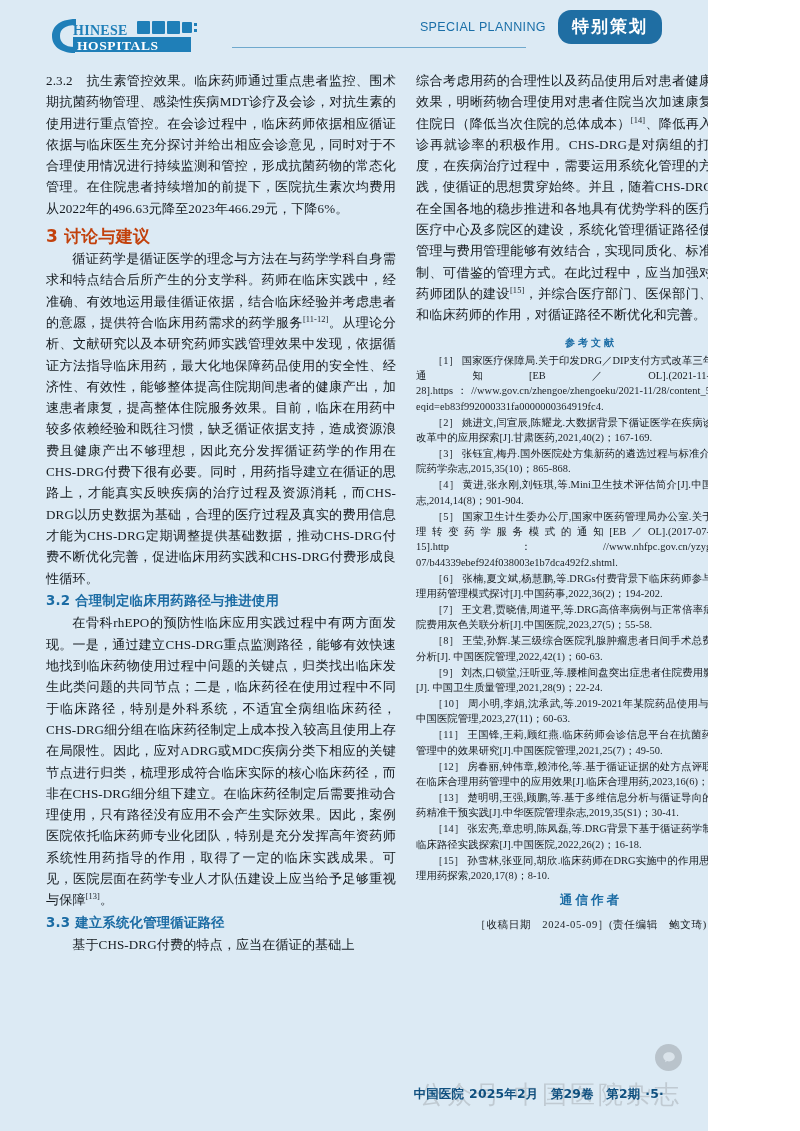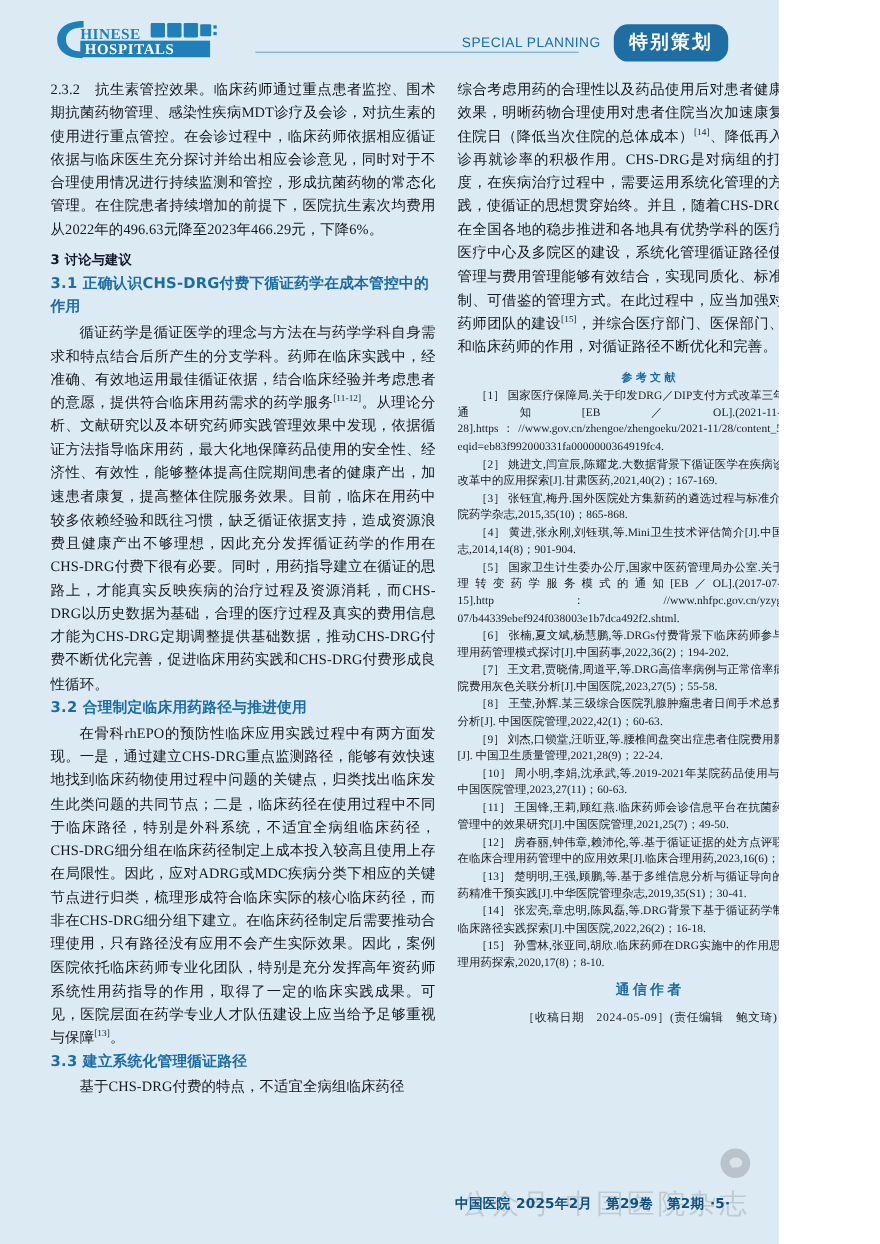--- a/index.html
+++ b/index.html
@@ -33,21 +33,21 @@
     left: 48px;
     top: 14px;
     width: 182px;
     height: 44px;
   }
   .logo-svg { display: block; }
 
   .header-right {
     position: absolute;
     right: 46px;
-    top: 22px;
+    top: 10px;
     display: flex;
     align-items: center;
     gap: 12px;
   }
   .special-planning-en {
     font-family: "Liberation Sans", sans-serif;
     font-size: 12.5px;
     letter-spacing: 0.4px;
     color: #1a6fa8;
     white-space: nowrap;
@@ -96,23 +96,23 @@
     text-align: justify;
     text-justify: inter-character;
     letter-spacing: 0.1px;
   }
   p.body.indent { text-indent: 2em; }
 
   h2.sec {
     margin: 7px 0 1px 0;
     font-family: "DejaVu Sans", sans-serif;
     font-weight: bold;
-    font-size: 12px;
+    font-size: 17px;
     line-height: 21px;
-    color: #0f172a;
+    color: #c2410c;
     letter-spacing: 0.2px;
   }
   h3.subsec {
     margin: 2px 0 1px 0;
     font-family: "DejaVu Sans", sans-serif;
     font-weight: bold;
     font-size: 13.4px;
     line-height: 20.6px;
     color: #1b6ca4;
     letter-spacing: 0.2px;
@@ -281,31 +281,30 @@
   </div>
 
   <div class="columns">
 
     <div class="col">
 
       <p class="body">2.3.2　抗生素管控效果。临床药师通过重点患者监控、围术期抗菌药物管理、感染性疾病MDT诊疗及会诊，对抗生素的使用进行重点管控。在会诊过程中，临床药师依据相应循证依据与临床医生充分探讨并给出相应会诊意见，同时对于不合理使用情况进行持续监测和管控，形成抗菌药物的常态化管理。在住院患者持续增加的前提下，医院抗生素次均费用从2022年的496.63元降至2023年466.29元，下降6%。</p>
 
       <h2 class="sec">3 讨论与建议</h2>
 
-      <h3 class="subsec">3.1  正确认识CHS-DRG付费下循证药学在成本管控中的作用</h3>
 
       <p class="body indent"><span>循证药学是循证医学的理念与方法在与药学学科自身需求和特点结合后所产生的分支学科。药师在临床实践中，经准确、有效地运用最佳循证依据，结合临床经验并考虑患者的意愿，提供符合临床用药需求的药学服务</span><sup class="ref">[11-12]</sup><span>。从理论分析、文献研究以及本研究药师实践管理效果中发现，依据循证方法指导临床用药，最大化地保障药品使用的安全性、经济性、有效性，能够整体提高住院期间患者的健康产出，加速患者康复，提高整体住院服务效果。目前，临床在用药中较多依赖经验和既往习惯，缺乏循证依据支持，造成资源浪费且健康产出不够理想，因此充分发挥循证药学的作用在CHS-DRG付费下很有必要。同时，用药指导建立在循证的思路上，才能真实反映疾病的治疗过程及资源消耗，而CHS-DRG以历史数据为基础，合理的医疗过程及真实的费用信息才能为CHS-DRG定期调整提供基础数据，推动CHS-DRG付费不断优化完善，促进临床用药实践和CHS-DRG付费形成良性循环。</span></p>
 
       <h3 class="subsec">3.2  合理制定临床用药路径与推进使用</h3>
 
       <p class="body indent"><span>在骨科rhEPO的预防性临床应用实践过程中有两方面发现。一是，通过建立CHS-DRG重点监测路径，能够有效快速地找到临床药物使用过程中问题的关键点，归类找出临床发生此类问题的共同节点；二是，临床药径在使用过程中不同于临床路径，特别是外科系统，不适宜全病组临床药径，CHS-DRG细分组在临床药径制定上成本投入较高且使用上存在局限性。因此，应对ADRG或MDC疾病分类下相应的关键节点进行归类，梳理形成符合临床实际的核心临床药径，而非在CHS-DRG细分组下建立。在临床药径制定后需要推动合理使用，只有路径没有应用不会产生实际效果。因此，案例医院依托临床药师专业化团队，特别是充分发挥高年资药师系统性用药指导的作用，取得了一定的临床实践成果。可见，医院层面在药学专业人才队伍建设上应当给予足够重视与保障</span><sup class="ref">[13]</sup><span>。</span></p>
 
       <h3 class="subsec">3.3  建立系统化管理循证路径</h3>
 
-      <p class="body indent">基于CHS-DRG付费的特点，不适宜全病组临床药径</p>
+      <p class="body indent">基于CHS-DRG付费的特点，应当在循证的基础上</p>
     </div>
 
     <div class="col">
 
       <p class="body"><span>综合考虑用药的合理性以及药品使用后对患者健康所产生的效果，明晰药物合理使用对患者住院当次加速康复缩短平均住院日（降低当次住院的总体成本）</span><sup class="ref">[14]</sup><span>、降低再入院率和门诊再就诊率的积极作用。CHS-DRG是对病组的打包付费制度，在疾病治疗过程中，需要运用系统化管理的方式进行实践，使循证的思想贯穿始终。并且，随着CHS-DRG付费方式在全国各地的稳步推进和各地具有优势学科的医疗机构区域医疗中心及多院区的建设，系统化管理循证路径使药物质量管理与费用管理能够有效结合，实现同质化、标准化、可复制、可借鉴的管理方式。在此过程中，应当加强对专业临床药师团队的建设</span><sup class="ref">[15]</sup><span>，并综合医疗部门、医保部门、药学部门和临床药师的作用，对循证路径不断优化和完善。</span></p>
 
       <div class="refs-title">参考文献</div>
 
       <ul class="reflist">
         <li>［1］ 国家医疗保障局.关于印发DRG／DIP支付方式改革三年行动计划的通知[EB／OL].(2021-11-19)[2023-03-28].https：//www.gov.cn/zhengoe/zhengoeku/2021-11/28/content_5653858.htm?eqid=eb83f992000331fa0000000364919fc4.</li>

